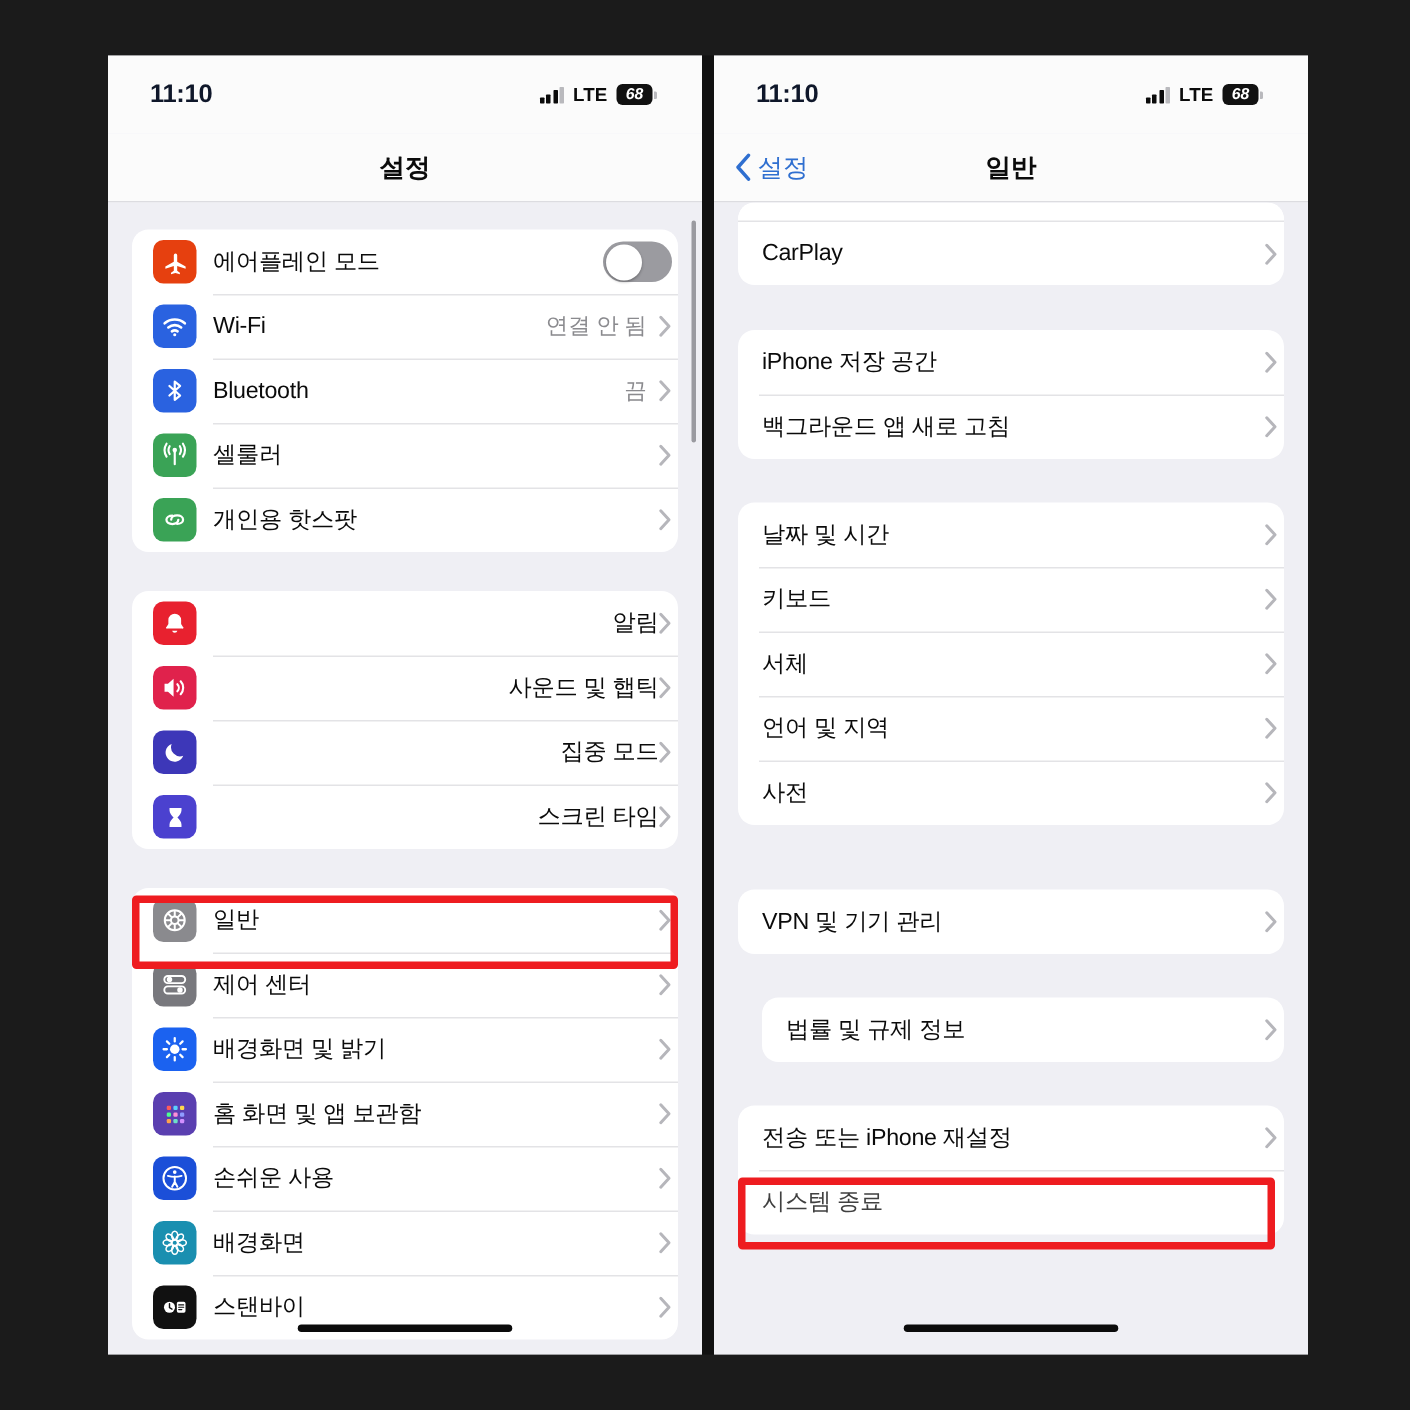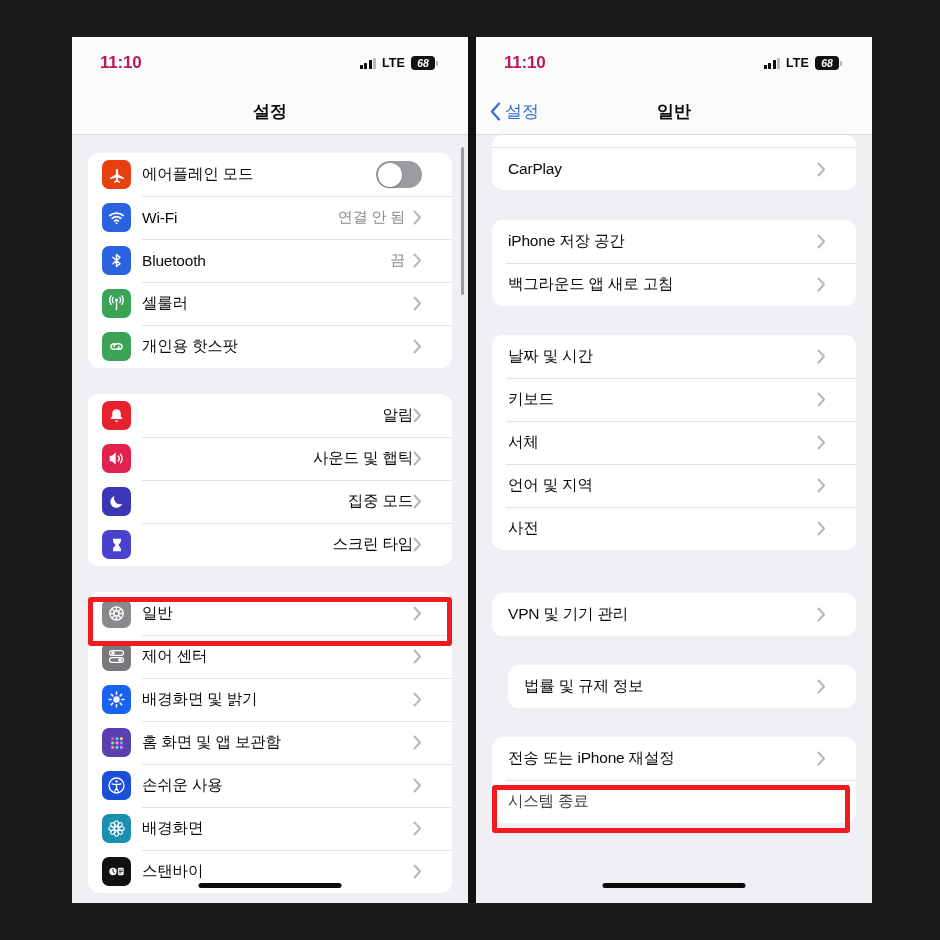--- a/index.html
+++ b/index.html
@@ -39,21 +39,21 @@
     height: 52px;
     background: #fbfbfb;
     display: flex;
     align-items: center;
     justify-content: space-between;
     padding: 0 30px 0 28px;
   }
   .sb-time {
     font-size: 17px;
     font-weight: 700;
-    color: #be185d;
+    color: #0f172a;
     letter-spacing: -0.2px;
   }
   .sb-right {
     display: flex;
     align-items: center;
     gap: 6px;
   }
   .sig { display: flex; align-items: flex-end; gap: 1.5px; height: 11px; }
   .sig i { display: block; width: 3px; background: #0b0b0b; border-radius: 0.5px; }
   .sig i:nth-child(1) { height: 4px; }
@@ -132,21 +132,21 @@
     overflow: hidden;
     margin-top: 20px;
   }
   .group.flush { margin-top: 0; }
 
   .row {
     display: flex;
     align-items: center;
     height: 43px;
     padding-left: 14px;
-    padding-right: 30px;
+    padding-right: 4px;
     position: relative;
     cursor: pointer;
   }
   .row + .row::before {
     content: "";
     position: absolute;
     left: 54px; right: 0; top: 0;
     height: 1px;
     background: #e3e3e6;
   }

